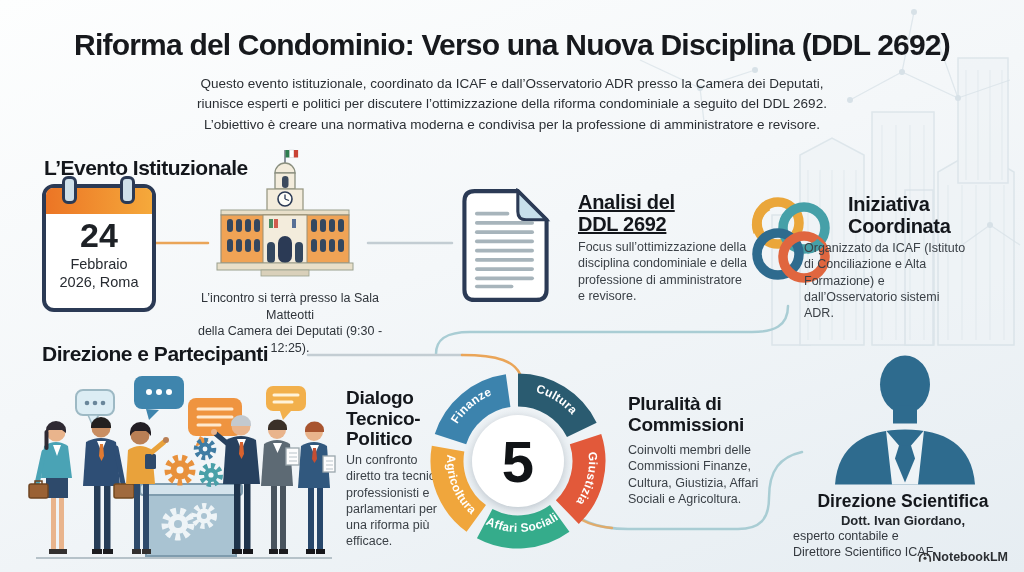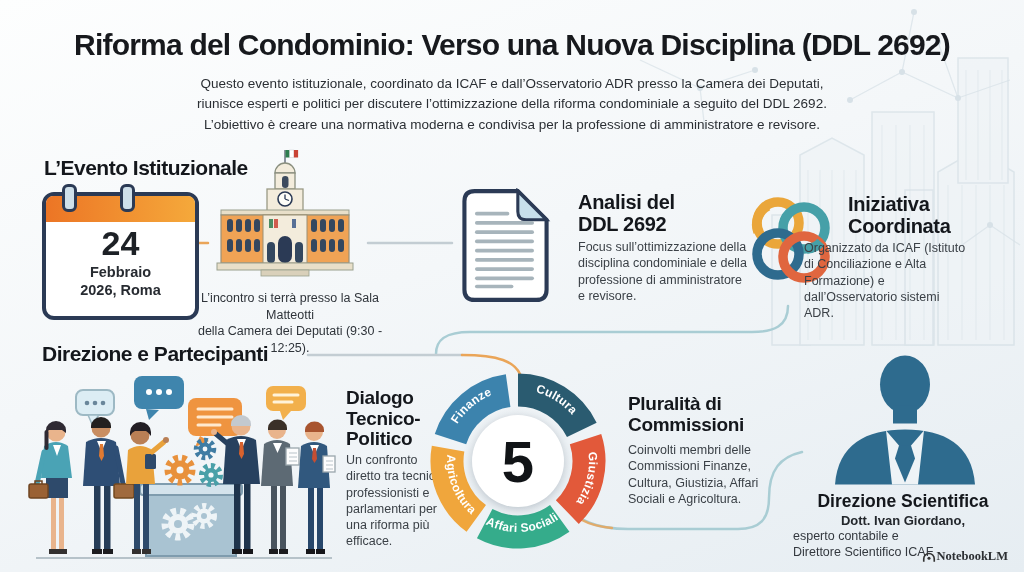--- a/index.html
+++ b/index.html
@@ -19,32 +19,32 @@
   .caption{font-size:12.5px;line-height:1.32;color:#2f343a;text-align:center;white-space:pre-line;}
   
   .cal{width:106px;height:120px;background:#fff;border:4px solid #2b3a55;border-radius:12px;}
   .cal-top{position:absolute;left:0;top:0;width:100%;height:26px;border-radius:7px 7px 0 0;
            background:linear-gradient(90deg,#ec7525,#f5a93b);}
   .cal-ring{position:absolute;top:-12px;width:9px;height:22px;background:#cfe0ea;
             border:3.5px solid #2b3a55;border-radius:6px;}
   .cal-day{position:absolute;left:0;top:30px;width:100%;text-align:center;
            font-size:34px;font-weight:700;color:#1d2126;line-height:1;}
   .cal-sub{position:absolute;left:0;width:100%;text-align:center;
-           font-size:14.5px;font-weight:700;color:#272b31;line-height:1.15;}
+           font-size:14.5px;font-weight:400;color:#272b31;line-height:1.15;}
   
   .seg-label{fill:#fff;font-weight:700;font-size:12px;letter-spacing:.3px;
              font-family:"Liberation Sans",sans-serif;}
   .donut-center{width:92px;height:92px;border-radius:50%;background:#fff;
                 box-shadow:0 2px 10px rgba(30,50,70,.25);display:flex;
                 align-items:center;justify-content:center;}
   .donut-center span{font-size:58px;font-weight:700;color:#111417;}
   .direzione-h{font-size:17.5px;font-weight:700;color:#14171c;text-align:center;}
   .direzione-name{font-size:13px;font-weight:700;color:#23272c;text-align:center;}
   .direzione-role{font-size:12.5px;color:#33383e;text-align:left;line-height:1.3;white-space:pre-line;}
-  .brand{display:flex;align-items:center;font-size:12.5px;font-weight:700;color:#2c2f33;font-family:Liberation Serif, serif;}
+  .brand{display:flex;align-items:center;font-size:12.5px;font-weight:700;color:#2c2f33;}
 </style>
 </head>
 <body>
 
 <div id="stage">
 
   <svg id="bg-svg" class="abs" width="1024" height="572" viewBox="0 0 1024 572">
 
     <g opacity="0.55" fill="#eef3f6" stroke="#ccd9e0" stroke-width="1.5">
       <rect x="772" y="215" width="38" height="130"></rect>
@@ -88,21 +88,21 @@
     </g>
   </svg>
 
   <div class="abs title" style="left:0;top:28px;">Riforma del Condominio: Verso una Nuova Disciplina (DDL 2692)</div>
   <div class="abs intro" style="left:0;top:74px;">Questo evento istituzionale, coordinato da ICAF e dall’Osservatorio ADR presso la Camera dei Deputati,
 riunisce esperti e politici per discutere l’ottimizzazione della riforma condominiale a seguito del DDL 2692.
 L’obiettivo è creare una normativa moderna e condivisa per la professione di amministratore e revisore.</div>
 
   <div class="abs section-h" style="left:44px;top:156px;">L’Evento Istituzionale</div>
 
-  <div class="abs cal" style="left:42px;top:192px;padding-left:43px;">
+  <div class="abs cal" style="left:42px;top:184px;">
     <div class="cal-top"></div>
     <div class="cal-ring" style="left:16px;"></div>
     <div class="cal-ring" style="left:74px;"></div>
     <div class="cal-day">24</div>
     <div class="cal-sub" style="top:68px;">Febbraio</div>
     <div class="cal-sub" style="top:86px;">2026, Roma</div>
   </div>
 
   <svg class="abs" style="left:205px;top:146px;" width="160" height="140" viewBox="0 0 160 140">
     <line x1="80" y1="4" x2="80" y2="18" stroke="#6b7280" stroke-width="1.5"></line>
@@ -156,21 +156,21 @@
         <path d="M18,34 H72"></path>
         <path d="M18,43 H72"></path>
       <path d="M18,52 H72"></path>
         <path d="M18,61 H72"></path>
         <path d="M18,70 H72"></path>
       <path d="M18,79 H72"></path>
         <path d="M18,88 H72"></path>
         <path d="M18,96 H52"></path>
     </g>
   </svg>
-  <div class="abs block-h" style="left:578px;top:192px;width:165px;">Analisi del
+  <div class="abs block-h" style="left:578px;top:192px;width:165px;text-decoration:underline;">Analisi del
 DDL 2692</div>
   <div class="abs block-b" style="left:578px;top:239px;width:172px;">Focus sull’ottimizzazione della disciplina condominiale e della professione di amministratore e revisore.</div>
 
   <svg class="abs" style="left:736px;top:192px;" width="106" height="100" viewBox="0 0 106 100">
     <g fill="none" stroke-width="9.5">
       <circle cx="42" cy="31" r="21" stroke="#eaa63a"></circle>
       <circle cx="68" cy="36" r="21" stroke="#46a0a8"></circle>
       <circle cx="42" cy="62" r="21" stroke="#2e6b8e"></circle>
       <circle cx="68" cy="65" r="21" stroke="#e0663f"></circle>
       <path d="M22,40 a21,21 0 0 1 10,-26" stroke="#eaa63a"></path>

